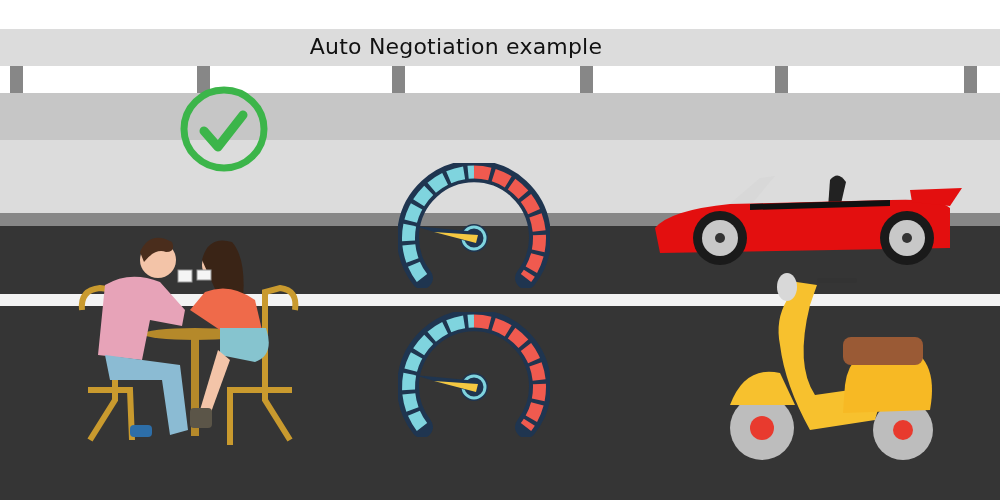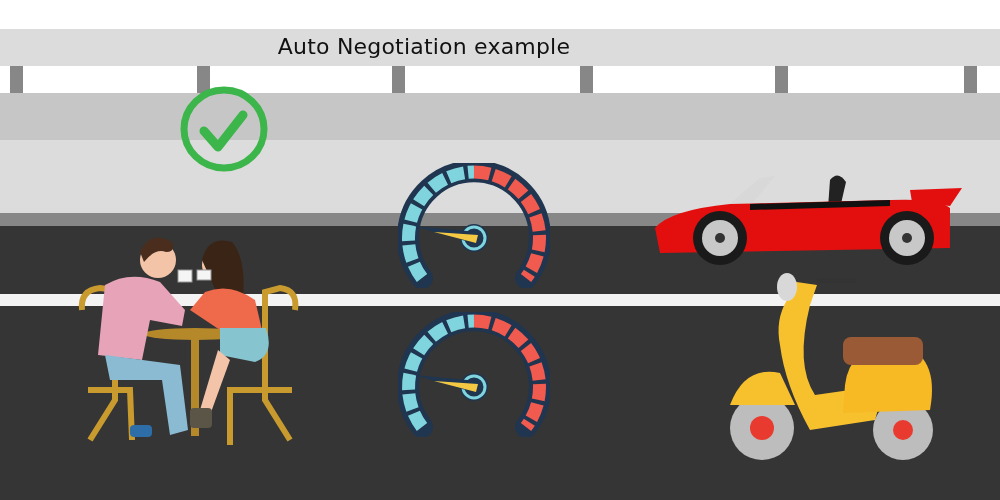--- a/index.html
+++ b/index.html
@@ -1,19 +1,19 @@
 <!DOCTYPE html>
 <html><head>
 <meta charset="utf-8">
 <style>
   html,body{margin:0;padding:0;}
   body{width:1000px;height:500px;position:relative;overflow:hidden;background:#ffffff;font-family:"DejaVu Sans","Liberation Sans",sans-serif;}
   .abs{position:absolute;}
   .banner{left:0;top:29px;width:1000px;height:37px;background:#dcdcdc;}
-  .title{left:0;top:29px;width:848px;height:37px;line-height:36px;text-align:center;font-size:22px;color:#111;letter-spacing:0.2px;}
+  .title{left:0;top:29px;width:848px;height:37px;line-height:36px;text-align:center;font-size:22px;color:#111;letter-spacing:0.2px;padding-left:32px;}
   .post{top:66px;width:13px;height:27px;background:#878787;}
   .band{left:0;top:93px;width:1000px;height:47px;background:#c6c6c6;}
   .wall{left:0;top:140px;width:1000px;height:73px;background:#dcdcdc;}
   .curb{left:0;top:213px;width:1000px;height:13px;background:#878787;}
   .road{left:0;top:226px;width:1000px;height:274px;background:#353535;}
   .lane{left:0;top:294px;width:1000px;height:12px;background:#f3f3f3;}
 </style>
 </head>
 <body>
 

